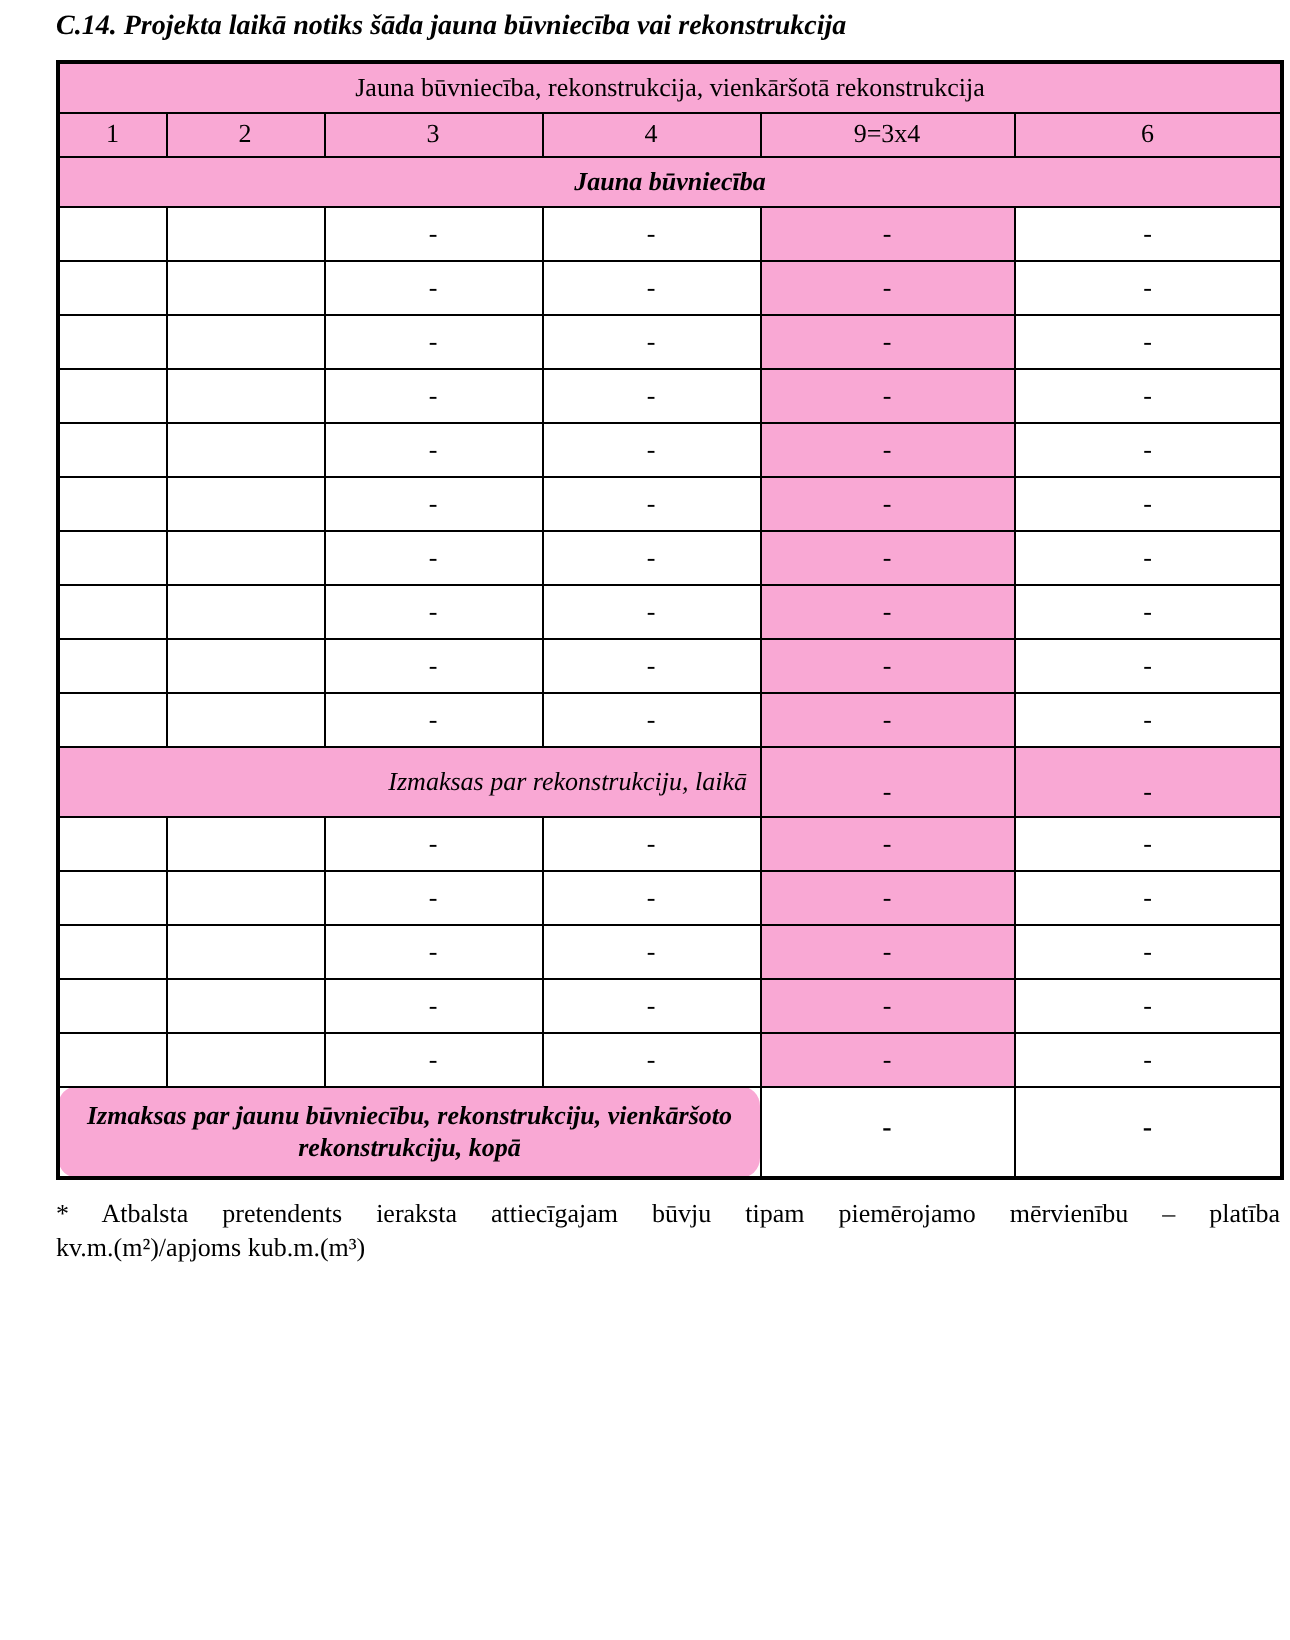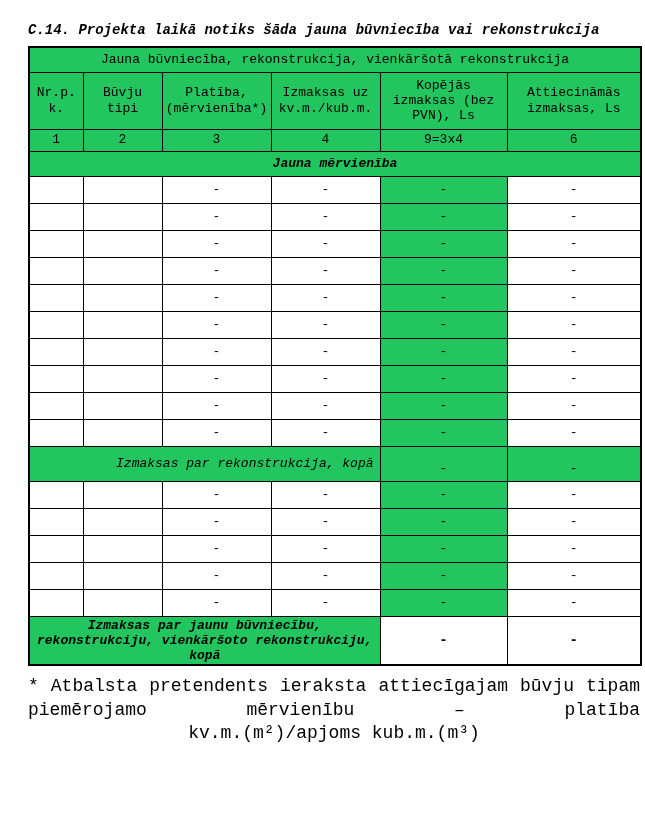--- a/index.html
+++ b/index.html
@@ -3,21 +3,21 @@
 <meta charset="utf-8">
 <style>
   * { box-sizing: border-box; }
   html, body { margin: 0; padding: 0; }
   body {
     width: 645px; height: 820px;
     background: #ffffff;
     color: #000;
     font-family: "Liberation Serif", serif;
   }
-  .page { padding: 22px 5px 0 28px; font-family: Liberation Mono, monospace; }
+  .page { padding: 6px 5px 0 28px; }
 
   .doc-title {
     margin: 0 0 8px 0;
     font-size: 14px;
     font-weight: bold;
     font-style: italic;
     white-space: nowrap;
   }
 
   table.form-table {
@@ -29,21 +29,21 @@
   .form-table td, .form-table th {
     border: 1px solid #000;
     padding: 1px 3px;
     font-size: 13px;
     font-weight: normal;
     line-height: 1.18;
     text-align: center;
     vertical-align: middle;
     overflow: hidden;
   }
-  .gray { background: #22c55e; }
+  .gray { background: #f9a8d4; }
   .pre  { white-space: pre-line; }
 
   .row-top-header td   { height: 25px; }
   .row-col-headers th  { height: 57px; }
   .row-col-numbers td  { height: 22px; }
 
   .row-section-header td {
     height: 25px;
     font-weight: bold;
     font-style: italic;
@@ -61,34 +61,35 @@
     vertical-align: bottom;
     padding-bottom: 4px;
   }
   .row-total.compact .total-label { height: 25px; }
   .row-total.compact .total-val   { vertical-align: middle; padding-bottom: 1px; }
 
   .row-grand-total .grand-label {
     height: 46px;
     font-weight: bold;
     font-style: italic;
+    border-radius: 10px;
   }
   .row-grand-total .grand-val {
     font-weight: bold;
     font-size: 14px;
   }
 
   .footnote {
     width: 612px;
     margin-top: 9px;
-    font-size: 18px;
+    font-size: 13px;
     line-height: 1.3;
   }
   .fn-line1 { display: block; text-align: justify; text-align-last: justify; }
-  .fn-line2 { display: block; text-align: center; }
+  .fn-line2 { display: block; text-align: left; }
 </style>
 </head>
 <body>
 
 <div class="page">
 
   <h1 class="doc-title">C.14. Projekta laikā notiks šāda jauna būvniecība vai rekonstrukcija</h1>
 
   <table class="form-table">
     <colgroup>
@@ -98,46 +99,32 @@
       <col style="width:109px">
         <col style="width:127px">
         <col style="width:134px">
     </colgroup>
     <tbody>
 
       <tr class="row-top-header">
         <td colspan="6" class="gray">Jauna būvniecība, rekonstrukcija, vienkāršotā rekonstrukcija</td>
       </tr>
 
-      <tr class="row-col-headers">
-        <th class="gray pre">Nr.p.
-k.</th>
-        <th class="gray pre">Būvju tipi</th>
-        <th class="gray pre">Platība,
-(mērvienība*)</th>
-        <th class="gray pre">Izmaksas uz
-kv.m./kub.m.</th>
-        <th class="gray pre">Kopējās
-izmaksas (bez
-PVN), Ls</th>
-        <th class="gray pre">Attiecināmās
-izmaksas, Ls</th>
-      </tr>
 
       <tr class="row-col-numbers">
         <td class="gray">1</td>
         <td class="gray">2</td>
         <td class="gray">3</td>
         <td class="gray">4</td>
         <td class="gray">9=3x4</td>
         <td class="gray">6</td>
       </tr>
 
       <tr class="row-section-header">
-        <td colspan="6" class="gray">Jauna mērvienība</td>
+        <td colspan="6" class="gray">Jauna būvniecība</td>
       </tr>
 
       <tr class="data-row">
         <td></td>
         <td></td>
         <td>-</td>
         <td>-</td>
         <td class="gray">-</td>
         <td>-</td>
       </tr>
@@ -211,21 +198,21 @@
       <tr class="data-row">
         <td></td>
         <td></td>
         <td>-</td>
         <td>-</td>
         <td class="gray">-</td>
         <td>-</td>
       </tr>
 
       <tr class="row-total">
-        <td colspan="4" class="gray total-label">Izmaksas par rekonstrukcija, kopā</td>
+        <td colspan="4" class="gray total-label">Izmaksas par rekonstrukciju, laikā</td>
         <td class="gray total-val">-</td>
         <td class="gray total-val">-</td>
       </tr>
 
 
       <tr class="data-row">
         <td></td>
         <td></td>
         <td>-</td>
         <td>-</td>

